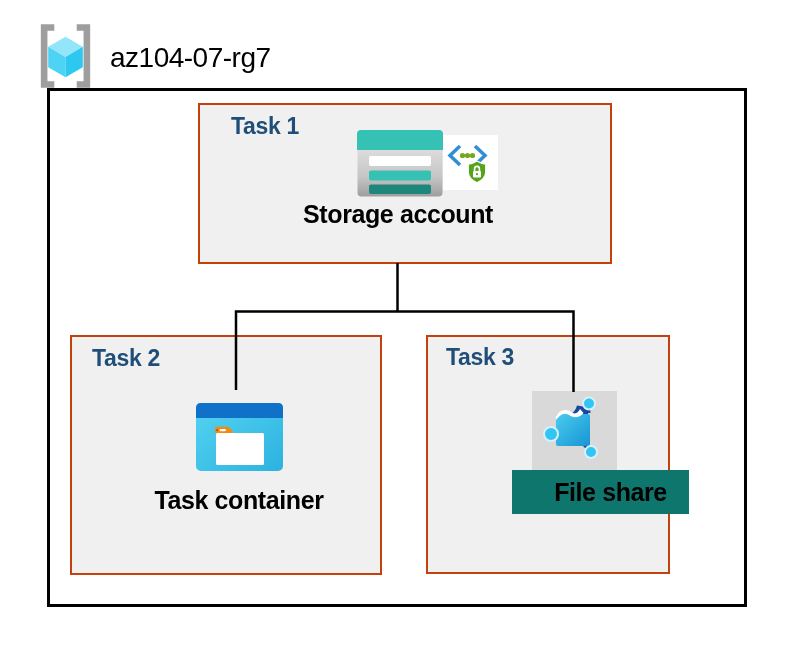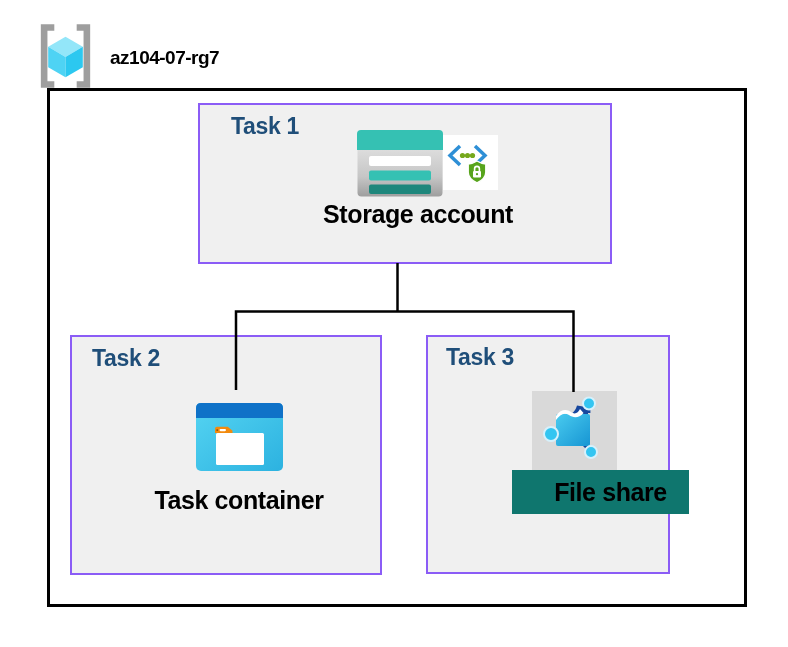--- a/index.html
+++ b/index.html
@@ -1,29 +1,29 @@
 <!DOCTYPE html>
 <html><head>
 <meta charset="utf-8">
 <style>
   * { margin:0; padding:0; box-sizing:border-box; }
   body { background:#fff; font-family:"Liberation Sans", sans-serif; }
   .canvas { position:relative; width:788px; height:647px; background:#fff; overflow:hidden; }
 
   
   .hdr-icon { position:absolute; left:36px; top:23px; width:59px; height:66px; }
-  .page-title { position:absolute; left:110px; top:42px; font-size:19px; font-weight:bold;
+  .page-title { position:absolute; left:110px; top:42px; font-size:28px; font-weight:normal;
                 color:#111; letter-spacing:-0.5px; line-height:32px; white-space:nowrap; }
 
   
   .outer { position:absolute; left:47px; top:88px; width:700px; height:519px;
            border:3px solid #000; background:#fff; }
 
   
-  .task { position:absolute; border:2px solid #8b5cf6; }
+  .task { position:absolute; border:2px solid #c2410c; }
   .task1 { left:198px; top:103px; width:414px; height:161px; }
   .task2 { left:70px;  top:335px; width:312px; height:240px; }
   .task3 { left:426px; top:335px; width:244px; height:239px; }
 
   .tlabel { position:absolute; font-size:23px; font-weight:bold; letter-spacing:-0.3px; white-space:nowrap; }
   .task1 .tlabel { left:31px; top:8px; }
   .task2 .tlabel { left:20px; top:8px; }
   .task3 .tlabel { left:18px; top:7px; }
 
   .nlabel { position:absolute; font-size:25px; font-weight:bold; letter-spacing:-0.4px;
@@ -85,21 +85,21 @@
       <path d="M32 11 L42 20.5 L32 30" fill="none" stroke-width="3.5" stroke-linejoin="miter" stroke="#2e8fd6"></path>
       <circle cx="19.5" cy="20.5" r="2.6" fill="#76a81c"></circle>
       <circle cx="24.5" cy="20.5" r="2.6" fill="#76a81c"></circle>
       <circle cx="29.5" cy="20.5" r="2.6" fill="#76a81c"></circle>
       <path d="M34 26 c2.8 1.8 6.4 2.8 8.8 3 v8.2 c0 5.6 -4.4 8.6 -8.8 10.8 c-4.4 -2.2 -8.8 -5.2 -8.8 -10.8 v-8.2 c2.4 -0.2 6 -1.2 8.8 -3 z" stroke="#ffffff" stroke-width="1.4" fill="#57a41c"></path>
       <path d="M31.6 36 v-2.2 a2.4 2.4 0 0 1 4.8 0 V36" fill="none" stroke="#ffffff" stroke-width="1.6"></path>
       <rect x="30" y="36" width="8" height="6.5" rx="1" fill="#ffffff"></rect>
       <circle cx="34" cy="39.2" r="1.1" fill="#57a41c"></circle>
     </svg>
 
-    <span class="nlabel" style="color: rgb(0, 0, 0); margin-left: 20px;">Storage account</span>
+    <span class="nlabel" style="color: rgb(0, 0, 0);">Storage account</span>
   </section>
 
   <section class="task task2" style="background-color: rgb(240, 240, 240);">
     <span class="tlabel" style="color: rgb(31, 78, 121);">Task 2</span>
 
     <svg class="blob-svg" viewBox="0 0 87 68">
       <defs>
         <linearGradient id="bb" x1="0" y1="0" x2="1" y2="1">
           <stop offset="0" stop-color="#55d4f2"></stop>
           <stop offset="1" stop-color="#2cb2e0"></stop>

